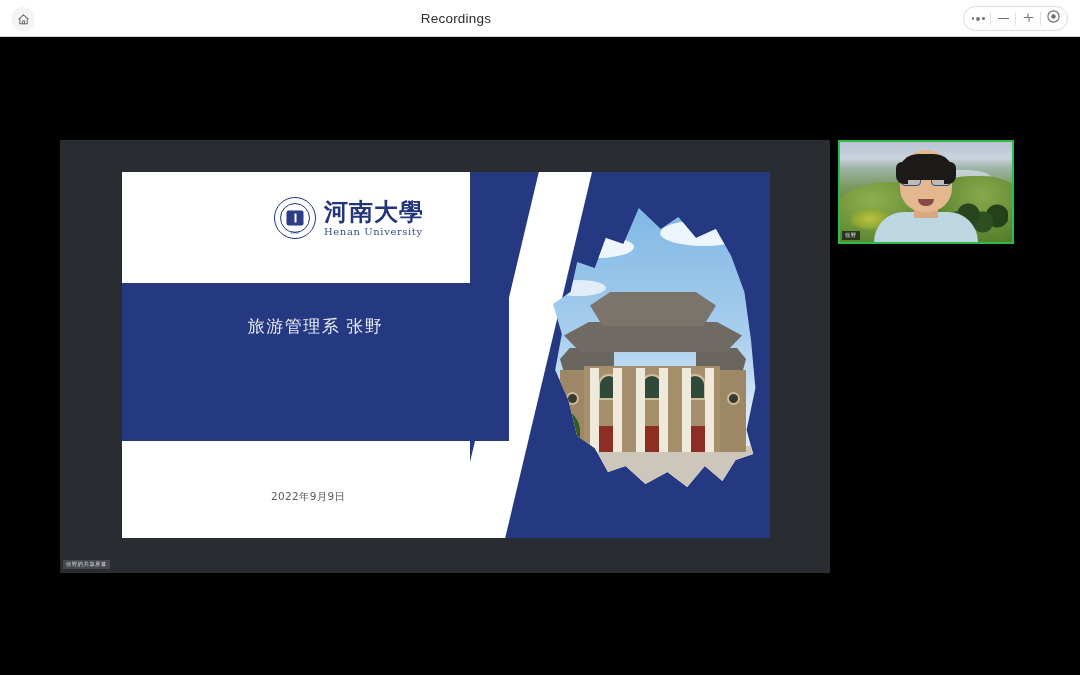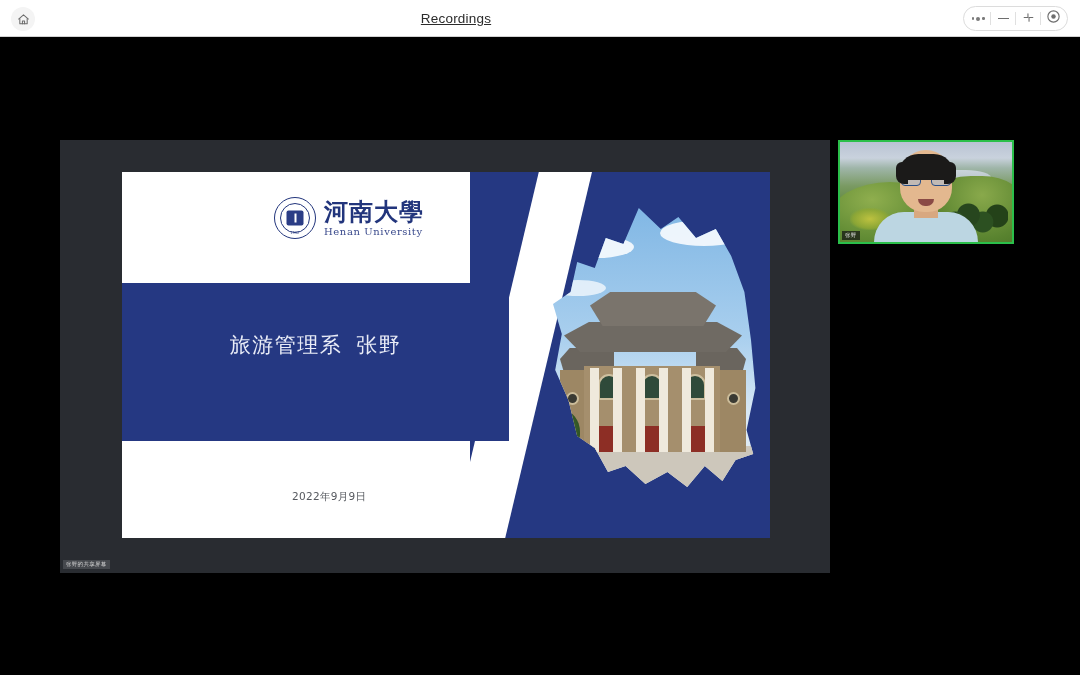--- a/index.html
+++ b/index.html
@@ -20,21 +20,21 @@
   }
   .home-btn{
     position:absolute; left:11px; top:7px;
     width:24px; height:24px; border-radius:50%;
     background:#f4f4f4; display:flex; align-items:center; justify-content:center;
   }
   .home-btn svg{ display:block; }
   .win-title{
     position:absolute; left:0; top:0; width:912px; height:37px;
     display:flex; align-items:center; justify-content:center;
-    font-size:13.5px; color:#2b2b2b; letter-spacing:.2px;text-decoration:underline;
+    font-size:13.5px; color:#2b2b2b; letter-spacing:.2px;
   }
   .ctrl-pill{
     position:absolute; right:12px; top:6px; height:25px;
     border:1px solid #dcdcdc; border-radius:13px; background:#fff;
     display:flex; align-items:center; padding:0 2px;
   }
   .ctrl-btn{
     width:24px; height:23px; display:flex; align-items:center; justify-content:center;
     background:transparent; border:none; cursor:default;
   }
@@ -123,26 +123,26 @@
     background:#253882;
     display:flex; flex-direction:column; align-items:center;
   }
   .slide-title{
     margin-top:30px;
     font-size:27px; font-weight:700; color:#ffffff;
     letter-spacing:1.5px; white-space:nowrap;
     font-family:"DejaVu Sans","Liberation Sans",sans-serif;
   }
   .slide-subtitle{
-    margin-top:48px;
-    font-size:21px; color:#e9ecf7; letter-spacing:1.5px; white-space:nowrap;
-    font-family:Liberation Mono, monospace;
+    margin-top:32px;
+    font-size:17px; color:#e9ecf7; letter-spacing:1.5px; white-space:nowrap;
+    font-family:Liberation Sans, sans-serif;
   }
   .slide-date{
-    position:absolute; left:170px; top:318px;
+    position:absolute; left:149px; top:318px;
     font-size:10.5px; color:#55585e; letter-spacing:.3px; white-space:nowrap;
     font-family:"DejaVu Sans","Liberation Sans",sans-serif;
   }
 
   
   .brush{
     position:absolute; left:420px; top:30px; width:220px; height:300px;
     overflow:hidden;
     -webkit-clip-path: polygon(
       44% 2%, 54% 9%, 62% 5%, 70% 12%, 79% 9%, 86% 18%, 92% 30%, 95% 46%,

